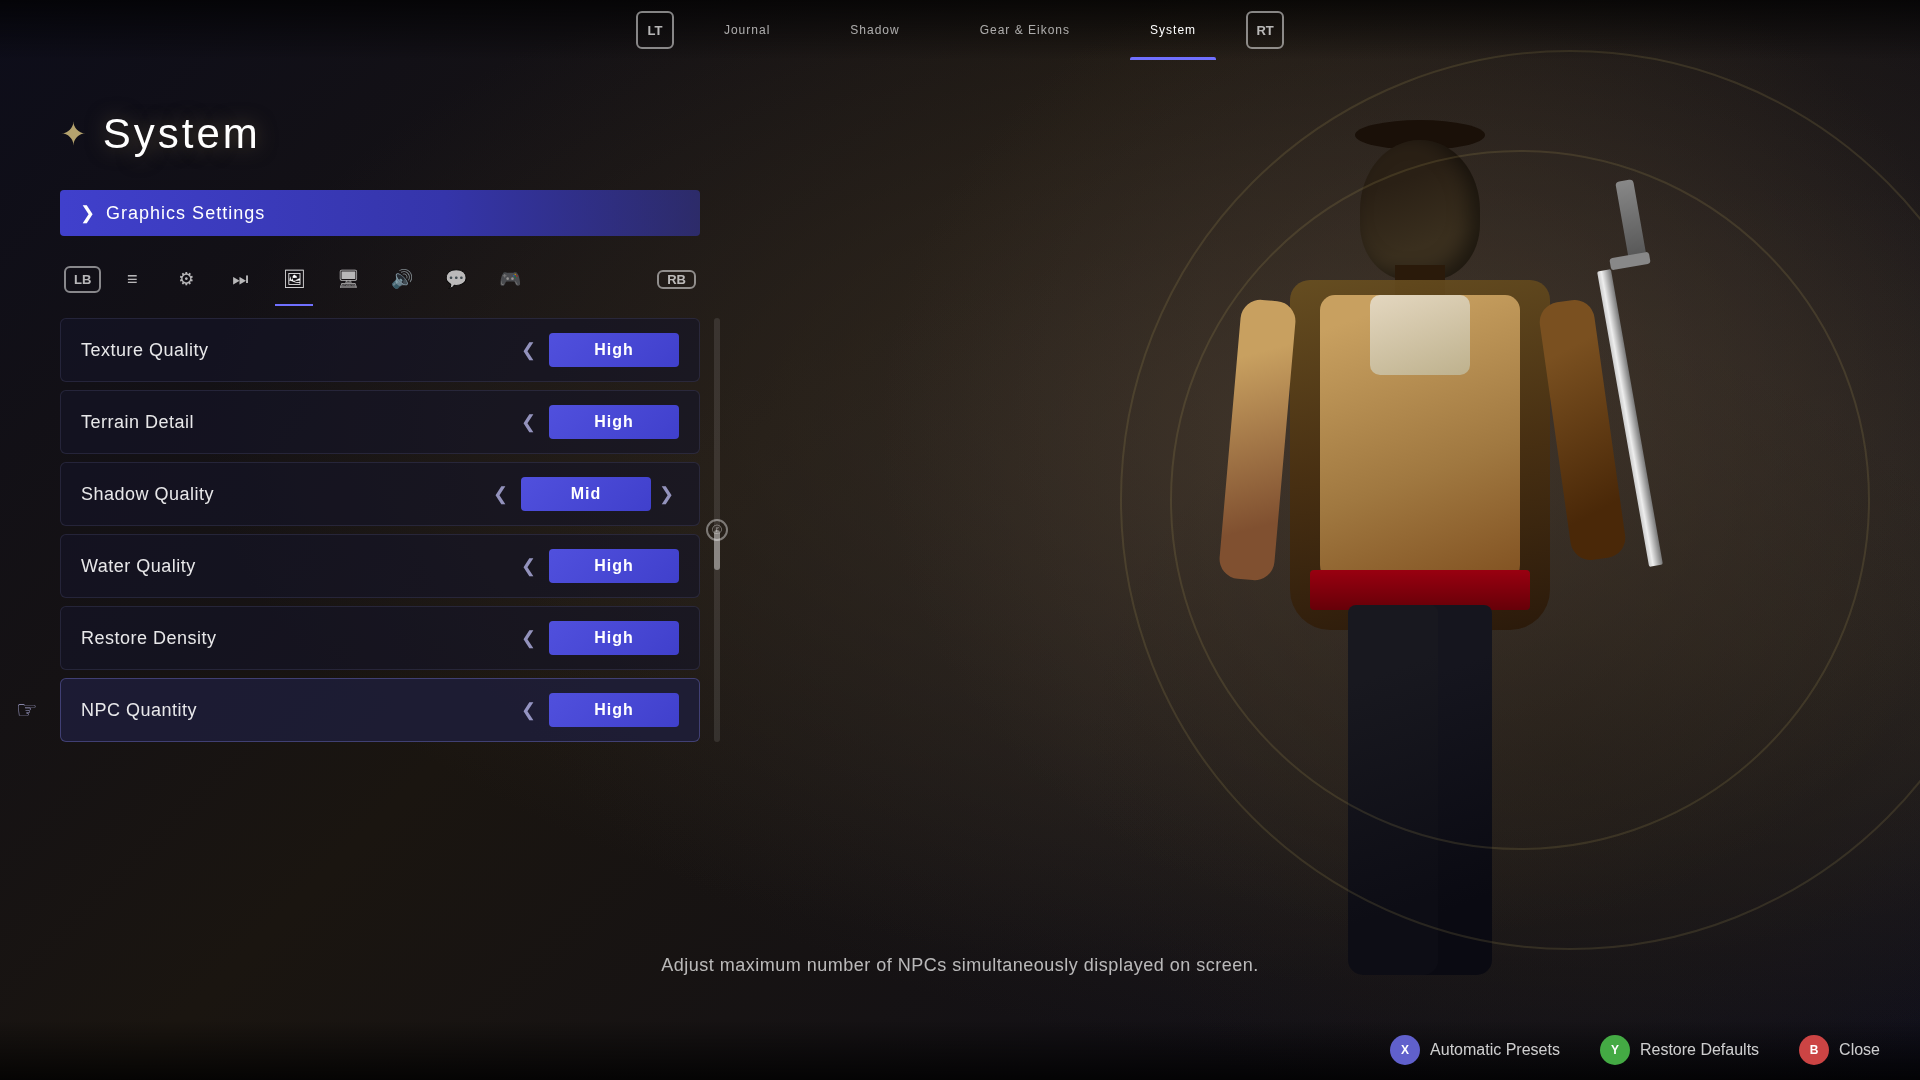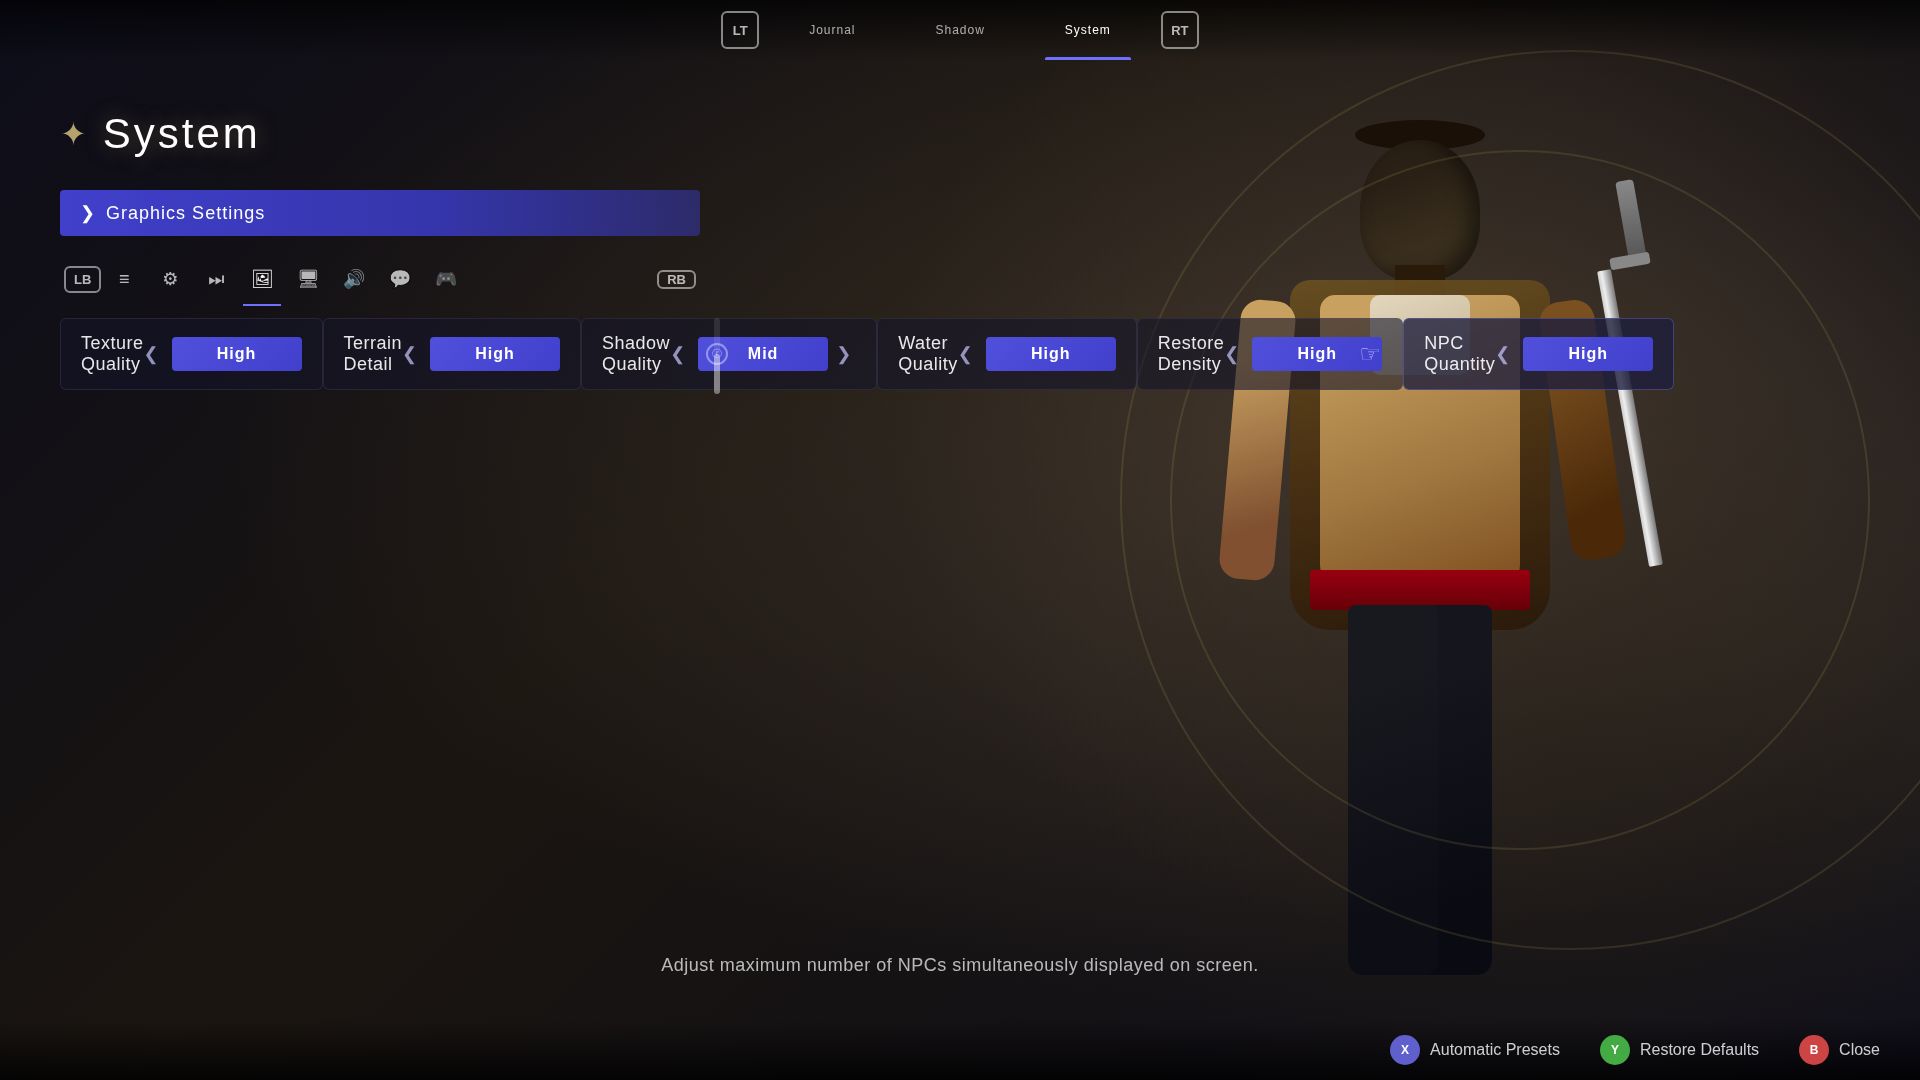--- a/index.html
+++ b/index.html
@@ -187,20 +187,21 @@
       gap: 10px;
       margin-bottom: 20px;
       font-size: 18px;
       letter-spacing: 1px;
     }
 
     
     .tab-icons {
       display: flex;
       align-items: center;
+      gap: 8px;
       margin-bottom: 16px;
       padding: 0 4px;
     }
 
     .tab-icon-btn {
       width: 46px;
       height: 46px;
       display: flex;
       align-items: center;
       justify-content: center;
@@ -240,20 +241,22 @@
       padding: 0 8px;
       font-size: 13px;
       font-weight: bold;
       color: rgba(255,255,255,0.7);
       margin-left: auto;
     }
 
     
     .settings-list {
       display: flex;
+      flex-direction: column;
+      gap: 8px;
       position: relative;
     }
 
     .setting-row {
       background: rgba(20,20,40,0.6);
       border: 1px solid rgba(80,80,120,0.3);
       border-radius: 6px;
       padding: 14px 20px;
       display: flex;
       align-items: center;
@@ -458,20 +461,21 @@
   
   
   
 </div>
 
 <nav class="top-nav">
   <div class="nav-btn">LT</div>
 
   <div class="nav-item">Journal</div>
   <div class="nav-item">Shadow</div>
+  <div class="nav-item">Gear &amp; Eikons</div>
   <div class="nav-item active">System</div>
 
   <div class="nav-btn">RT</div>
 </nav>
 
 <div class="page-title-area">
   <span class="system-icon">✦</span>
   <h1 class="page-title">System</h1>
 </div>
 

